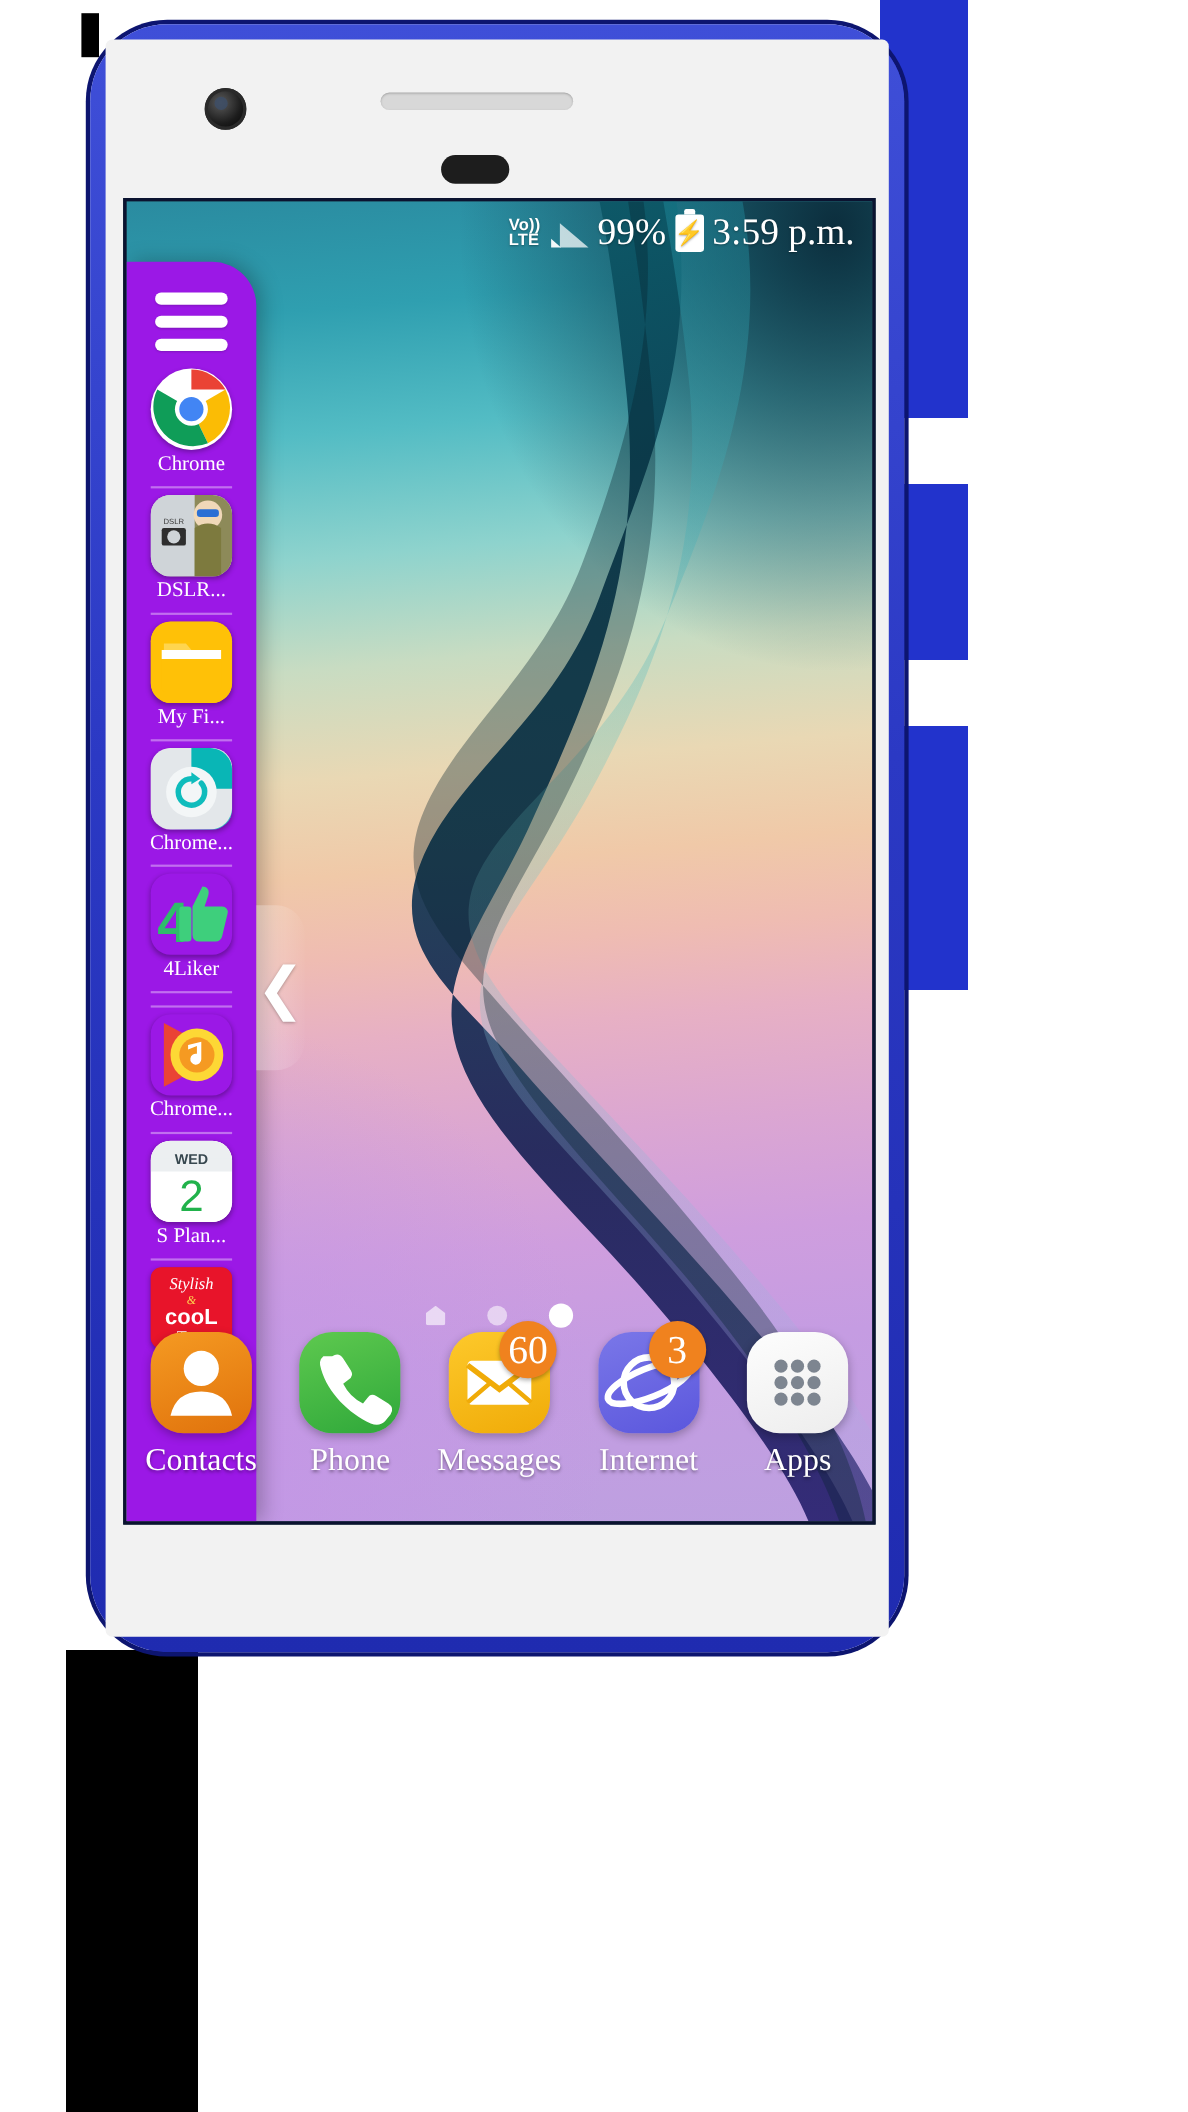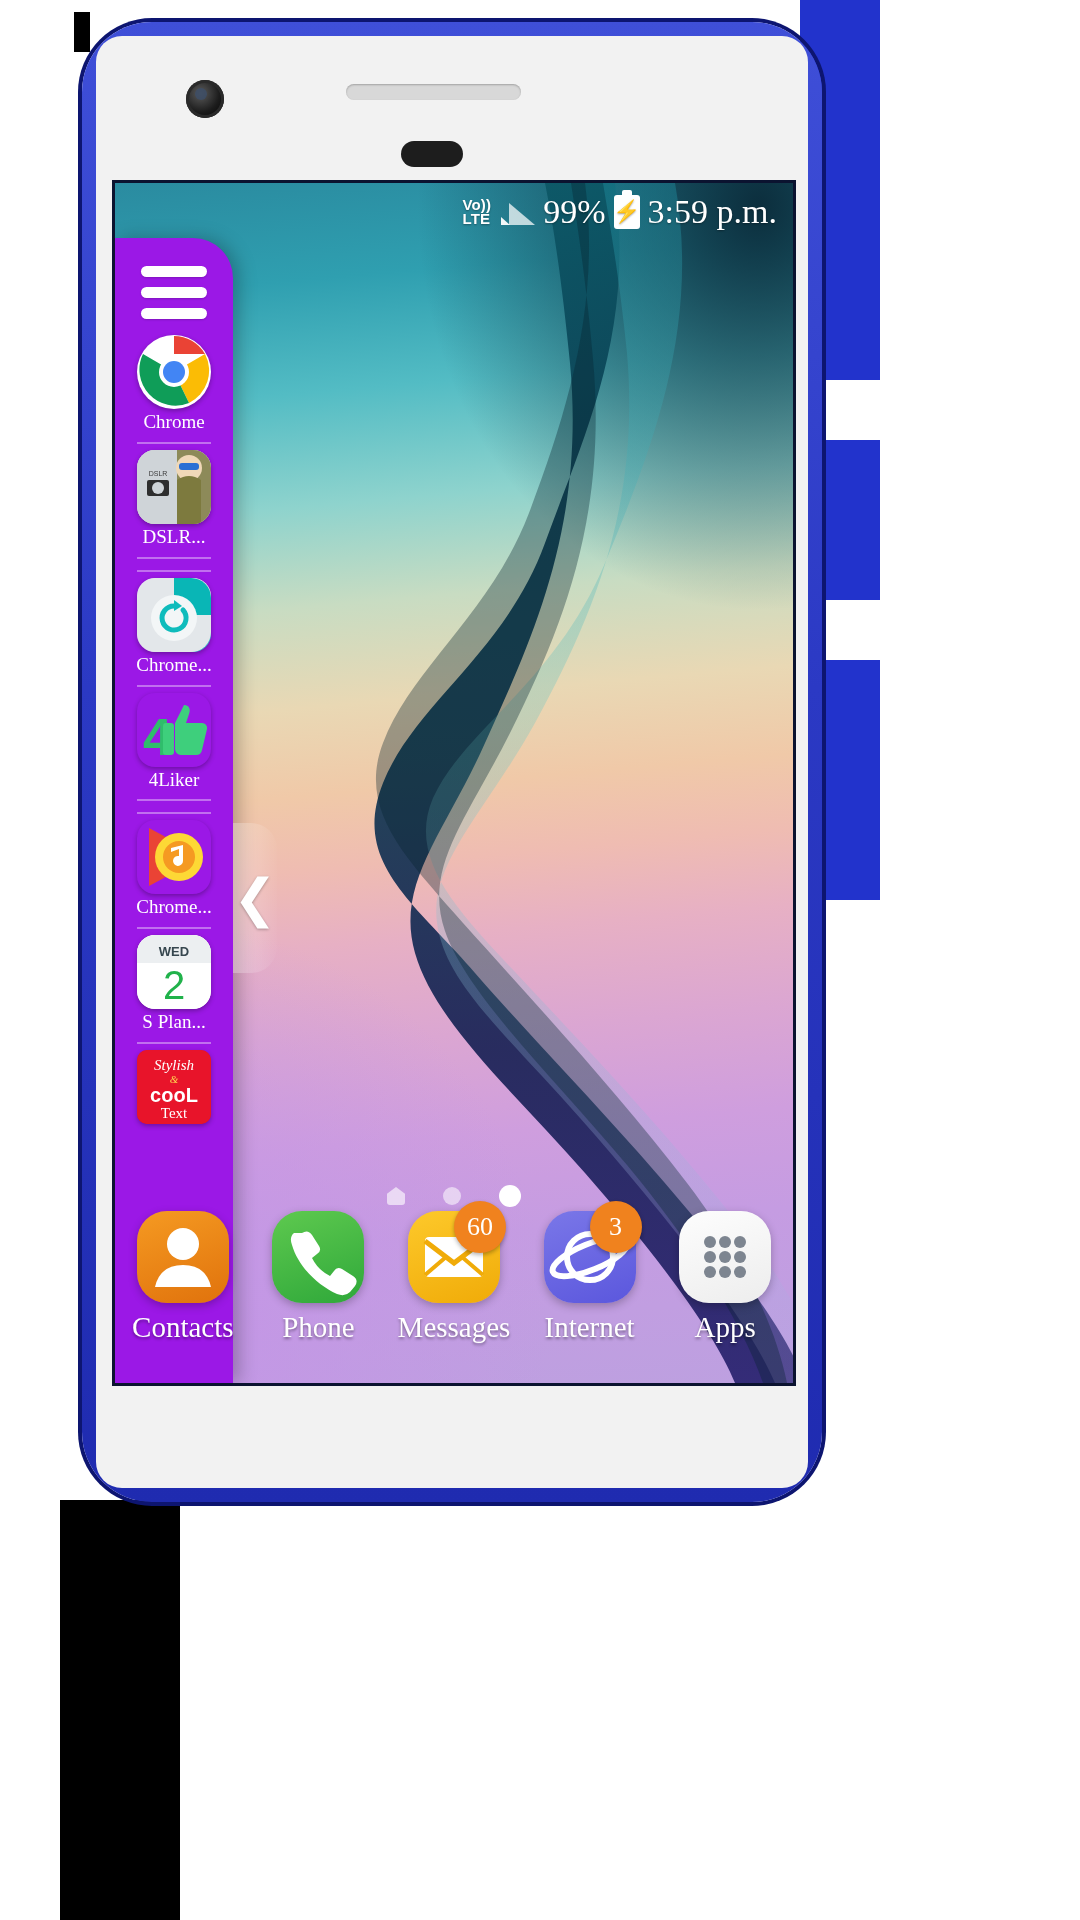--- a/index.html
+++ b/index.html
@@ -18,21 +18,21 @@
 
   
   .phone-outer{
     position:absolute; left:82px; top:22px; width:740px; height:1480px;
     border-radius:70px;
     background: linear-gradient(180deg,#3f4fd8 0%, #2b39c4 45%, #1f2bb0 100%);
     box-shadow: 0 0 0 4px #0d1570;
   }
   .phone-inner{
     position:absolute; left:14px; top:14px; right:14px; bottom:14px;
-    border-radius:26px;
+    border-radius:6px;
     background:#f2f2f2;
   }
   .cam { position:absolute; left:90px; top:44px; width:38px; height:38px; border-radius:50%;
          background: radial-gradient(circle at 38% 35%, #5b5b5b 0%, #1c1c1c 55%, #000 100%);
          box-shadow: inset 0 0 0 3px #2a2a2a; }
   .cam::after{ content:""; position:absolute; left:9px; top:8px; width:12px; height:12px;
                border-radius:50%; background:#3d4d66; opacity:.85;}
   .speaker{ position:absolute; left:250px; top:48px; width:175px; height:16px; border-radius:8px;
             background:#d8d8d8; box-shadow: inset 0 1px 2px rgba(0,0,0,.25);}
   .sensor{ position:absolute; left:305px; top:105px; width:62px; height:26px; border-radius:13px;
@@ -120,21 +120,21 @@
   .pg.active{ background:#fff; width:22px; height:22px;}
 
   
   .dock{ position:absolute; left:0; right:0; bottom:22px; height:150px;
          display:flex; align-items:flex-start; }
   .dock-item{ flex:1; display:flex; flex-direction:column; align-items:center; position:relative;}
   .dock-ico{ width:92px; height:92px; border-radius:30px; position:relative;
              box-shadow:0 3px 8px rgba(0,0,0,.25); }
   .dock-lbl{ color:#fff; font-size:29px; margin-top:8px; text-shadow:0 2px 3px rgba(0,0,0,.4);}
   .badge{ position:absolute; top:-10px; right:-6px; min-width:52px; height:52px; border-radius:50%;
-          background:#f0821e; color:#fff; font-size:26px; display:flex; align-items:center;
+          background:#f0821e; color:#fff; font-size:36px; display:flex; align-items:center;
           justify-content:center; box-shadow:0 2px 4px rgba(0,0,0,.3); box-sizing:border-box; padding:0 6px;}
   .d-phone{ background:linear-gradient(160deg,#5ec94f,#2fa83a); }
   .d-contacts{ background:linear-gradient(160deg,#f59a22,#e0720c); }
   .d-messages{ background:linear-gradient(160deg,#fdc92b,#f0ab08); }
   .d-internet{ background:linear-gradient(160deg,#7a77e8,#5b57dd); }
   .d-apps{ background:linear-gradient(160deg,#fdfdfd,#ededed); }
 
   
   .handle{ position:absolute; left:118px; top:640px; width:44px; height:150px;
            display:flex; align-items:center; justify-content:center;
@@ -255,20 +255,31 @@
                   <rect x="42" y="13" width="20" height="7" rx="3" fill="#2a6fd4"></rect>
                   <rect x="10" y="30" width="22" height="16" rx="2" fill="#2e2e2e"></rect>
                   <circle cx="21" cy="38" r="6" fill="#cfd4d8"></circle>
                   <text x="21" y="26" font-size="7" fill="#3a3a3a" text-anchor="middle" font-family="Liberation Sans">DSLR</text>
                 </svg>
               </span>
               <span class="app-lbl">DSLR...</span>
             </div>
             <div class="app-sep"></div>
 
+            <div class="app-item">
+              <span class="app-ico ico-myfiles">
+                <svg viewBox="0 0 74 74" width="74" height="74">
+                  <rect width="74" height="74" rx="18" fill="#ffc107"></rect>
+                  <path d="M12 20 h20 l6 7 h24 v8 H12 Z" fill="#ffd54f"></path>
+                  <path d="M10 26 h54 v8 H10 Z" fill="#ffffff"></path>
+                  <path d="M10 34 h54 v26 a4 4 0 0 1 -4 4 H14 a4 4 0 0 1 -4 -4 Z" fill="#ffc107"></path>
+                </svg>
+              </span>
+              <span class="app-lbl">My Fi...</span>
+            </div>
             <div class="app-sep"></div>
 
             <div class="app-item">
               <span class="app-ico ico-smart">
                 <svg viewBox="0 0 74 74" width="74" height="74">
                   <rect width="74" height="74" rx="20" fill="#e3e7ea"></rect>
                   <path d="M37 0 H54 a20 20 0 0 1 20 20 V37 H37 Z" fill="#09b6b6"></path>
                   <circle cx="37" cy="40" r="23" fill="#f3f6f7"></circle>
                   <path d="M37 28 a12 12 0 1 0 9 4" stroke="#0fbcbc" stroke-width="5" fill="none" stroke-linecap="round"></path>
                   <path d="M37 22 v11 l8 -5 Z" fill="#0fbcbc"></path>

